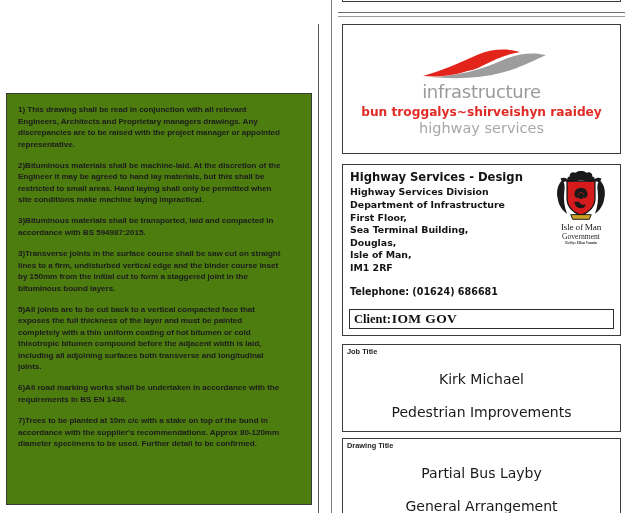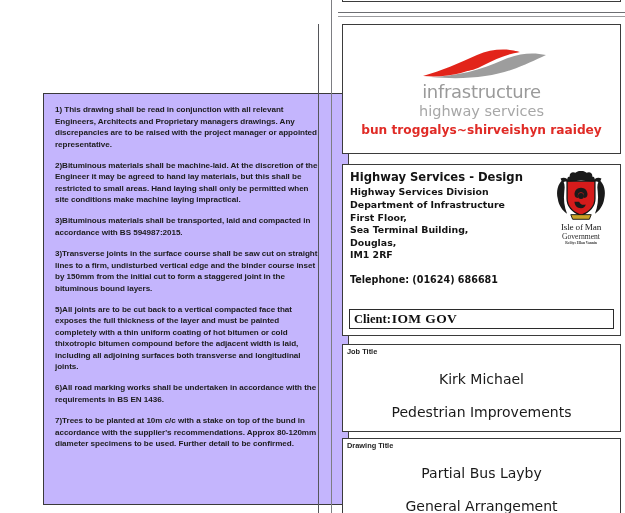--- a/index.html
+++ b/index.html
@@ -15,24 +15,23 @@
     width: 625px; height: 513px;
     background: #ffffff;
   }
 
   
   #notes-box {
     position: absolute;
     left: 6px; top: 93px;
     width: 306px; height: 412px;
     border: 1.4px solid #3a3a3a;
-    background: #c4b5fd;
+    background: #4d7c0f;
     padding: 10px 28px 4px 11px;
     overflow: hidden;
-    margin-left: 37px;
   }
   .note-p {
     font-family: "Liberation Sans", sans-serif;
     font-size: 8.1px;
     line-height: 11.55px;
     color: #1c1c1c;
     margin: 0 0 9.5px 0;
     font-weight: 600;
     letter-spacing: -0.05px;
     text-align: left;
@@ -230,32 +229,33 @@
     <div id="top-sep2"></div>
 
     <div class="tb-box" id="logo-box">
       <div id="logo-inner">
         <svg id="swoosh" viewBox="0 0 150 36">
           <path d="M24 31 C 50 30, 74 24, 96 14 C 112 7, 126 6, 139 9 C 128 14, 118 19, 104 24 C 84 31, 56 34, 24 31 Z" fill="#9d9d9d"></path>
           <path d="M16 30 C 34 25, 52 17, 70 9 C 84 3, 100 2, 112 6 C 98 7, 86 12, 74 19 C 60 27, 40 32, 16 30 Z" fill="#e2241a"></path>
           <path d="M52 25 C 66 18, 80 11, 94 7 C 102 5, 109 5, 113 6 C 100 8, 88 13, 77 19 C 68 24, 60 26, 52 25 Z" fill="#e2241a"></path>
         </svg>
         <div id="logo-word">infrastructure</div>
+        <div id="logo-manx">bun troggalys~shirveishyn raaidey</div>
         <div id="logo-sub">highway services</div>
-        <div id="logo-manx">bun troggalys~shirveishyn raaidey</div>
       </div>
     </div>
 
     <div class="tb-box" id="addr-box">
       <div id="addr-title">Highway Services - Design</div>
       <div class="addr-line">Highway Services Division</div>
       <div class="addr-line">Department of Infrastructure</div>
       <div class="addr-line">First Floor,</div>
       <div class="addr-line">Sea Terminal Building,</div>
       <div class="addr-line">Douglas,</div>
+      <div class="addr-line">Isle of Man,</div>
       <div class="addr-line">IM1 2RF</div>
       <div id="addr-tel">Telephone: (01624) 686681</div>
 
       <div id="crest">
         <svg viewBox="0 0 62 56" width="62" height="52">
 
           <path d="M11 10 C 6 14, 4 22, 6 30 C 7 37, 11 43, 16 46 C 13 39, 12 30, 13 22 C 14 16, 13 12, 11 10 Z" fill="#1a1a1a"></path>
           <path d="M9 8 C 13 6, 17 8, 19 12 C 16 11, 13 11, 11 13 Z" fill="#1a1a1a"></path>
           <path d="M51 10 C 56 14, 58 22, 56 30 C 55 37, 51 43, 46 46 C 49 39, 50 30, 49 22 C 48 16, 49 12, 51 10 Z" fill="#1a1a1a"></path>
           <path d="M53 8 C 49 6, 45 8, 43 12 C 46 11, 49 11, 51 13 Z" fill="#1a1a1a"></path>

